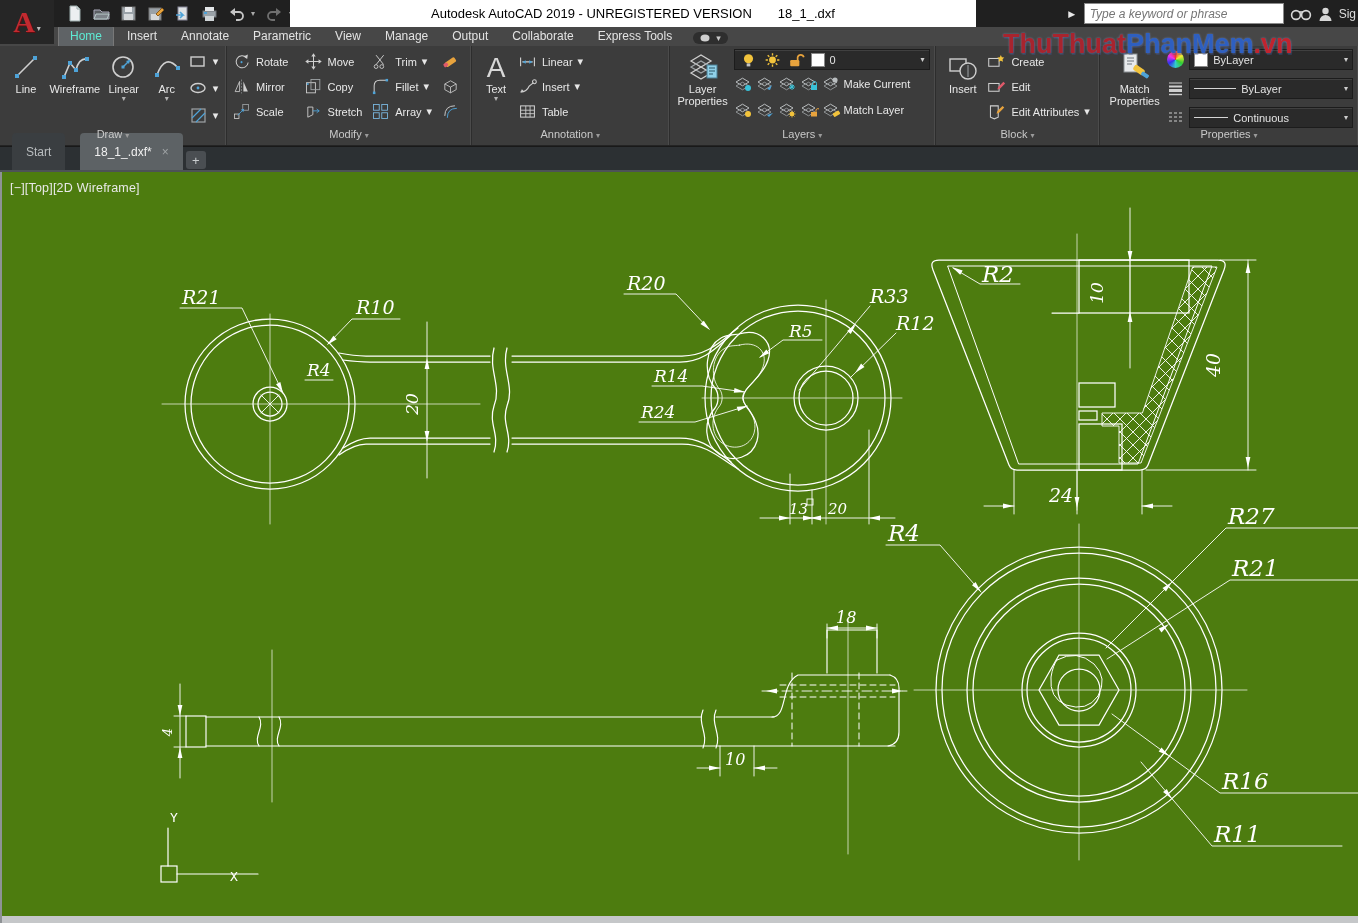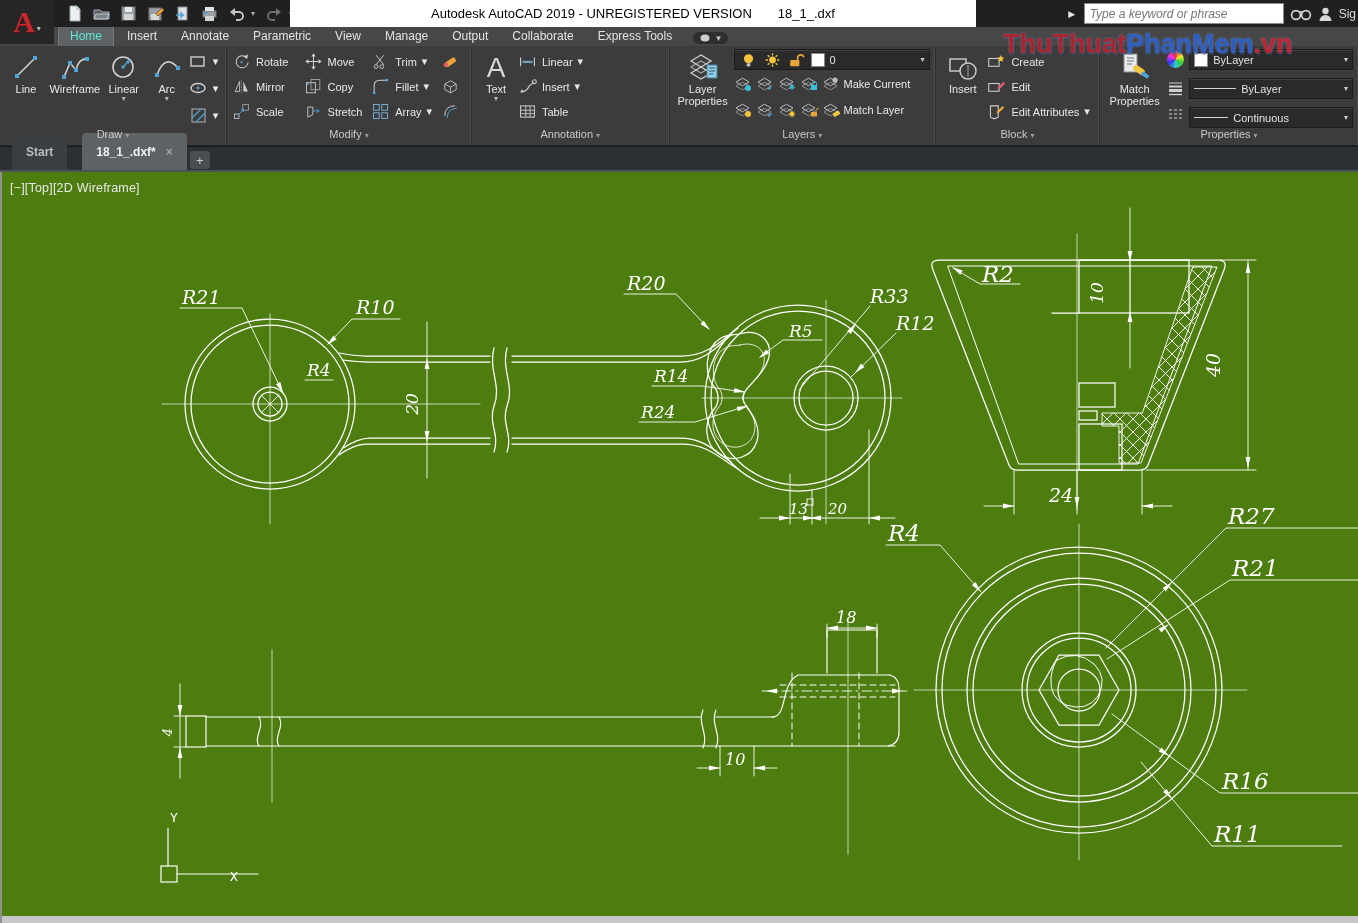--- a/index.html
+++ b/index.html
@@ -37,21 +37,21 @@
   .col{display:flex;flex-direction:column;justify-content:flex-start;}
   .cmb{display:flex;align-items:center;background:#2a2a2a;border:1px solid #1c1c1c;box-shadow:inset 0 1px 0 #404040;color:#e3e3e3;font-size:11px;height:19px;padding:0 4px;gap:5px;}
   .cmb .cart{margin-left:auto;font-size:8px;color:#cdcdcd;}
   .sw{width:12px;height:12px;background:#fff;border:1px solid #888;flex:none;}
   .mi{width:19px;height:16px;}
   .lrow{display:flex;align-items:center;gap:3px;height:25px;color:#e8e8e8;font-size:11px;}
   .wline{display:inline-block;width:42px;height:1px;background:#d5d5d5;}
   .cwheel{width:17px;height:17px;border-radius:50%;background:conic-gradient(#e33,#ee3,#3c3,#3cc,#33e,#e3e,#e33);flex:none;}
   
   .ft{height:26px;background:#2c3033;border-top:1px solid #191919;border-bottom:2px solid #4d5257;display:flex;align-items:flex-end;padding-left:12px;gap:3px;box-sizing:border-box;}
-  .ftab{height:21px;display:flex;align-items:center;padding:8px 14px;font-size:12px;color:#b9bdbf;background:#3a3e41;border-radius:4px 4px 0 0;gap:10px;font-weight:bold;}
+  .ftab{height:21px;display:flex;align-items:center;padding:8px 14px;font-size:12px;color:#b9bdbf;background:#3a3e41;border-radius:4px 4px 0 0;gap:10px;}
   .ftab.act{background:#5d6265;color:#f0f0f0;margin-left:12px;}
   .ftab .x{color:#9fa3a5;font-size:12px;}
   .fplus{width:20px;height:18px;margin-bottom:1px;background:#4a4e52;border-radius:3px;color:#c9cdcf;font-size:13px;display:flex;align-items:center;justify-content:center;}
   
   .cv{position:relative;height:751px;background:#4d7c0f;border-left:2px solid #8e9295;box-sizing:border-box;overflow:hidden;}
   .vp{position:absolute;left:8px;top:9px;color:#e9e9e9;font-size:12.5px;letter-spacing:.2px;}
   .bstrip{position:absolute;left:0;right:0;bottom:0;height:7px;background:#c5c7c9;}
   .wm{position:absolute;left:1003px;top:29px;z-index:50;font-size:27px;font-weight:bold;letter-spacing:0;text-shadow:0 0 2px rgba(150,180,240,.55),1px 2px 0 rgba(60,80,140,.35);}
   .wm .p1{color:#a8242e;}.wm .p2{color:#2e5fc0;}.wm .p3{color:#c0242e;}
   svg text.dim{fill:#fff;font-family:"DejaVu Serif",serif;font-style:italic;}
@@ -545,21 +545,21 @@
                 <path d="M2 5.5 H15" stroke="#cfcfcf" stroke-width="2"></path>
                 <path d="M2 9.5 H15" stroke="#cfcfcf" stroke-width="3"></path>
                 <path d="M2 13.5 H15" stroke="#cfcfcf" stroke-width="1.4"></path>
               </svg>
             <div class="cmb" style="flex:1">
                 <span class="wline"></span>
                 <span>ByLayer</span>
                 <span class="cart">▾</span>
               </div>
           </div>
-          <div style="display:flex;align-items:flex-start;gap:5px">
+          <div style="display:flex;align-items:center;gap:5px">
             <svg width="17" height="15" viewBox="0 0 17 15">
                 <path d="M2 3 H15 M2 7 H15 M2 11 H15" stroke="#cfcfcf" stroke-width="1" stroke-dasharray="3 2"></path>
               </svg>
             <div class="cmb" style="flex:1">
                 <span class="wline" style="width:34px"></span>
                 <span>Continuous</span>
                 <span class="cart">▾</span>
               </div>
           </div>
         </div>

